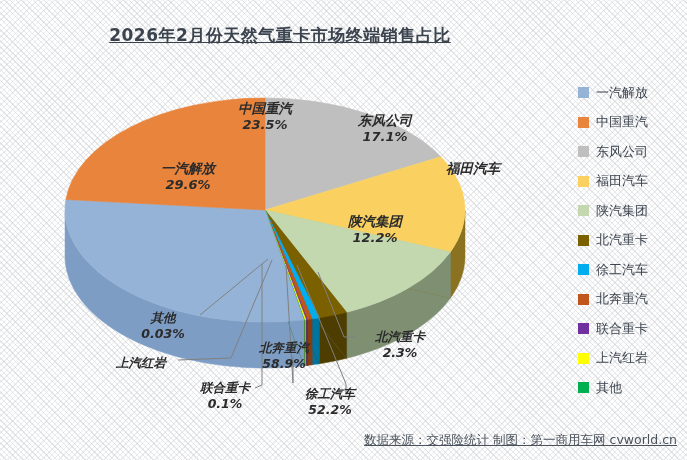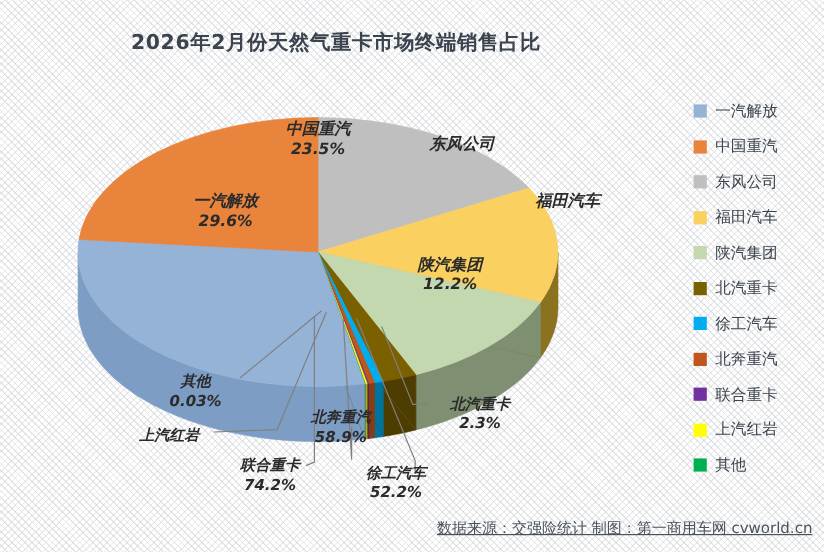--- a/index.html
+++ b/index.html
@@ -25,20 +25,21 @@
   #chart-title {
     position: absolute;
     left: 0; top: 24px;
     width: 560px;
     text-align: center;
     font-size: 17px;
     font-weight: bold;
     color: #3b434e;
     letter-spacing: 0.5px;
     white-space: nowrap;
+    text-decoration: underline;
   }
 
   
   #plot-area {
     position: absolute;
     left: 0; top: 50px;
     width: 565px; height: 370px;
   }
   #pie-svg { display: block; }
 
@@ -172,20 +173,21 @@
     <span class="pc">29.6%</span>
   </div>
 
   <div class="slice-label" style="left:205px; top:100px; width:120px;">
     <span class="nm">中国重汽</span>
     <span class="pc">23.5%</span>
   </div>
 
   <div class="slice-label" style="left:330px; top:112px; width:110px;">
     <span class="nm">东风公司</span>
+    <span class="pc">17.1%</span>
   </div>
 
   <div class="slice-label" style="left:418px; top:160px; width:110px;">
     <span class="nm">福田汽车</span>
   </div>
 
   <div class="slice-label" style="left:320px; top:213px; width:110px;">
     <span class="nm">陕汽集团</span>
     <span class="pc">12.2%</span>
   </div>
@@ -194,21 +196,21 @@
     <span class="nm">其他</span>
     <span class="pc">0.03%</span>
   </div>
 
   <div class="callout-label" style="left:99px; top:355px; width:84px;">
     <span class="nm">上汽红岩</span>
   </div>
 
   <div class="callout-label" style="left:183px; top:380px; width:84px;">
     <span class="nm">联合重卡</span>
-    <span class="pc">74.2%</span>
+    <span class="pc">0.1%</span>
   </div>
 
   <div class="callout-label" style="left:241px; top:340px; width:86px;">
     <span class="nm">北奔重汽</span>
     <span class="pc">58.9%</span>
   </div>
 
   <div class="callout-label" style="left:287px; top:386px; width:86px;">
     <span class="nm">徐工汽车</span>
     <span class="pc">52.2%</span>

